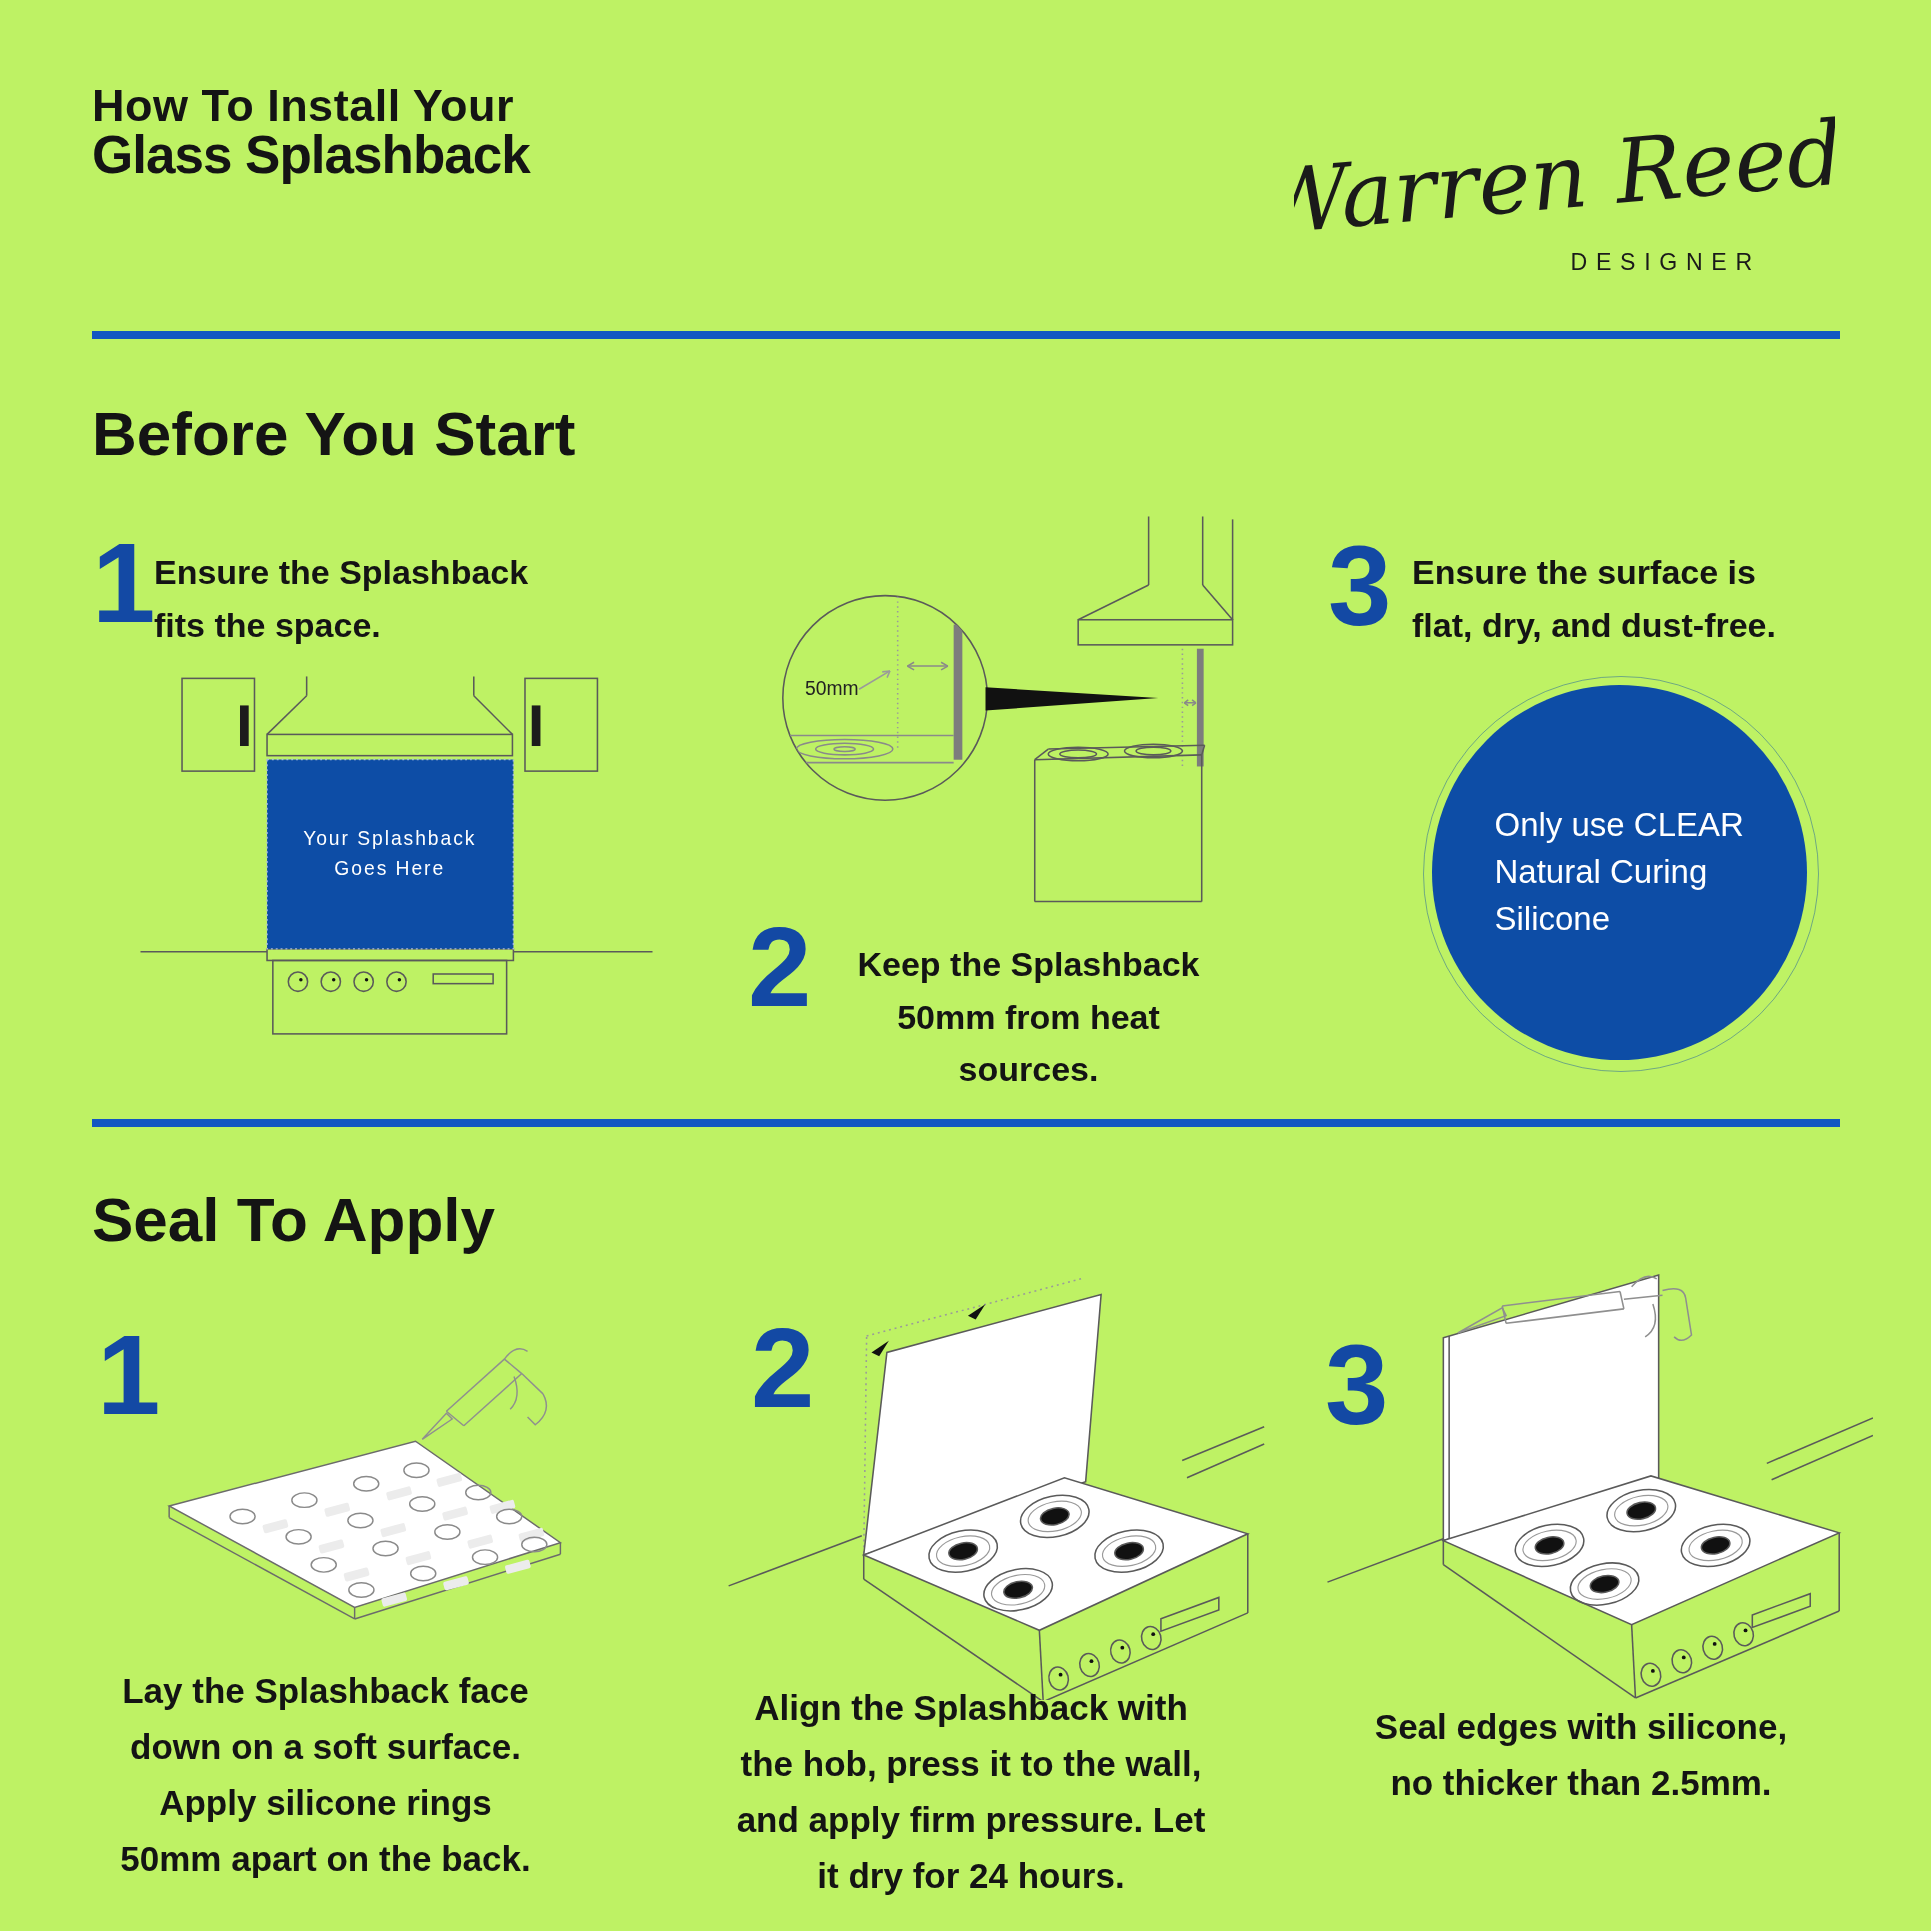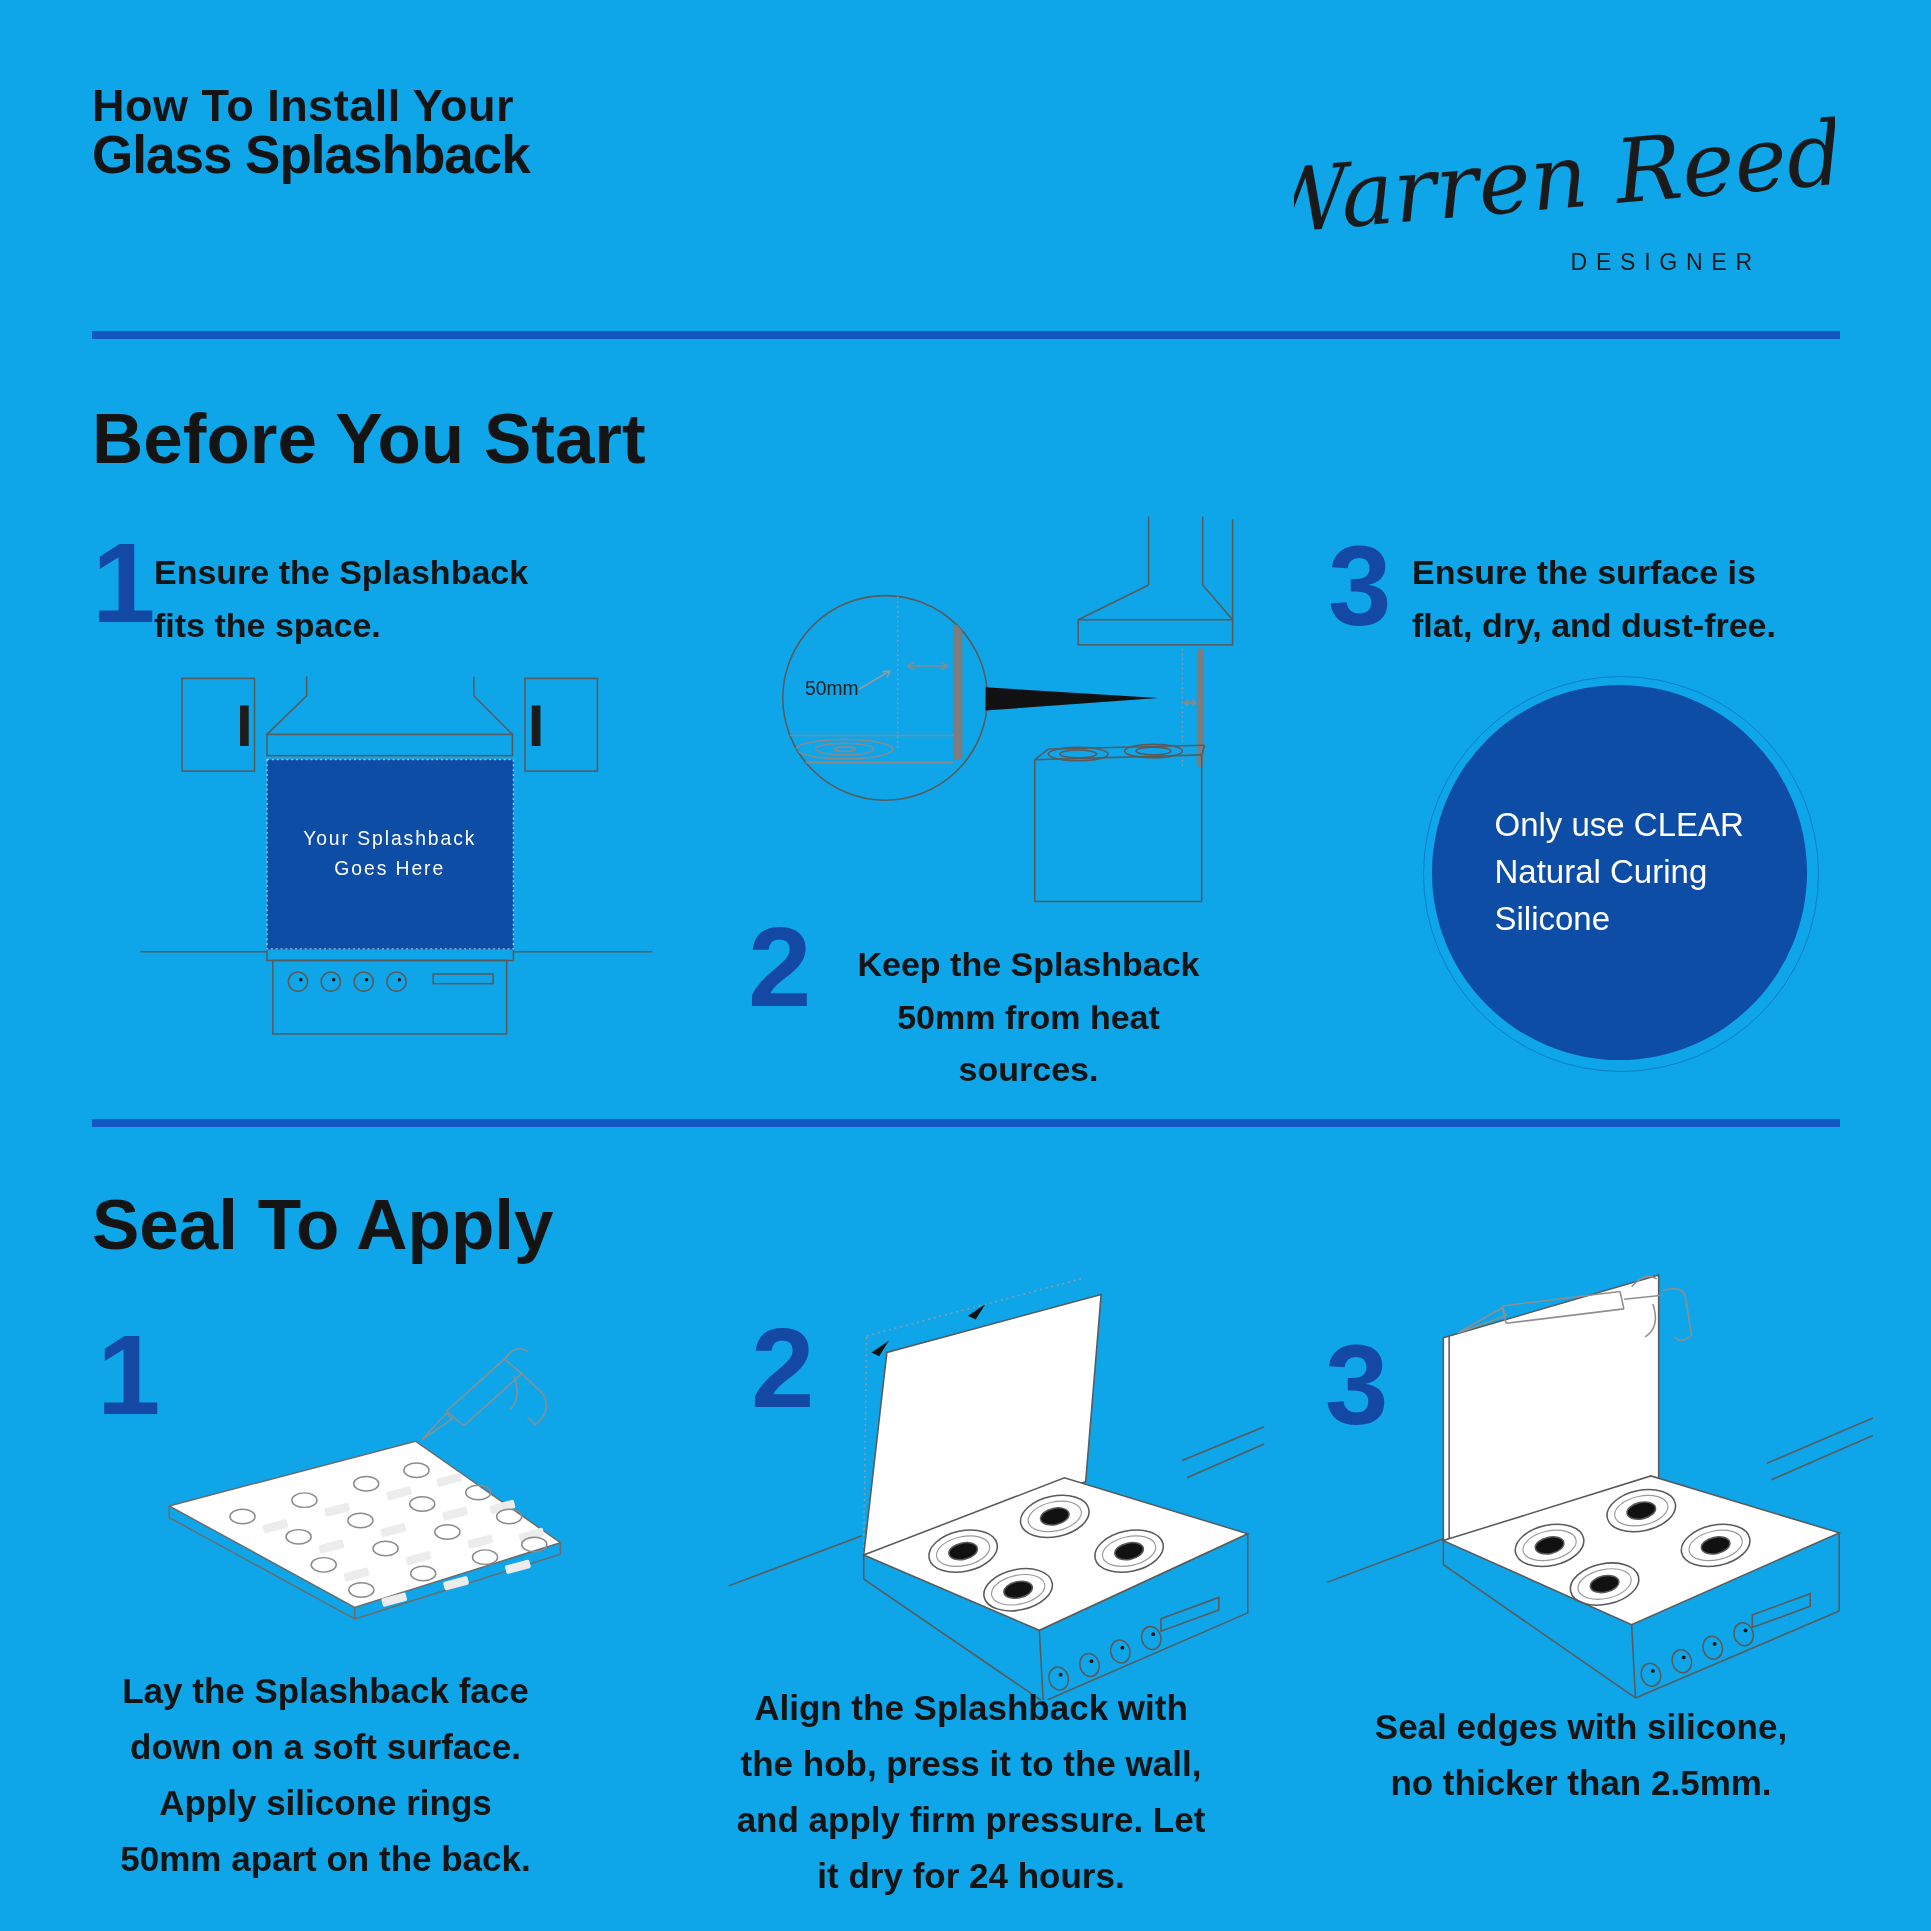--- a/index.html
+++ b/index.html
@@ -1,24 +1,24 @@
 <!DOCTYPE html>
 <html style="--accent-blue: #0D4DA6; --number-blue: #1349A4; --divider-blue: #1257C2; --ink: #141414;"><head>
 <meta charset="utf-8">
 <style>
   html,body{margin:0;padding:0;background:#fff;}
-  .canvas{position:relative;width:1931px;height:1931px;background:#0ea5e9;overflow:hidden;
+  .canvas{position:relative;width:1931px;height:1931px;background:#bef264;overflow:hidden;
           font-family:"Liberation Sans",sans-serif;color:var(--ink,#141414);}
   .abs{position:absolute;}
   .title1{left:92px;top:80px;font-size:45px;font-weight:bold;letter-spacing:0.5px;}
   .title2{left:92px;top:124px;font-size:53px;font-weight:bold;letter-spacing:-1px;}
   .logo{left:1294px;top:66px;width:541px;height:241px;}
   .divider{left:92px;width:1748px;height:7.7px;background:var(--divider-blue,#1257C2);}
   .d1{top:331px}.d2{top:1119px}
-  .section-heading{font-size:71px;font-weight:bold;letter-spacing:0;}
+  .section-heading{font-size:62px;font-weight:bold;letter-spacing:0;}
   .h1{left:92px;top:398px}.h2{left:92px;top:1184px}
   .stepnum{font-size:114px;font-weight:bold;color:var(--number-blue,#1349A4);line-height:1;}
   .n1a{left:92px;top:526px}.n2a{left:748px;top:910px}.n3a{left:1328px;top:529px}
   .n1b{left:97px;top:1318px}.n2b{left:751px;top:1311px}.n3b{left:1325px;top:1328px}
   .step-text{font-size:34px;font-weight:bold;line-height:1.55;white-space:pre-line;}
   .t1a{left:154px;top:546px;width:425px;text-align:left;}
   .t2a{left:821px;top:938px;width:415px;text-align:center;}
   .t3a{left:1412px;top:546px;width:463px;text-align:left;}
   .caption{font-size:35px;font-weight:bold;line-height:1.6;white-space:pre-line;text-align:center;}
   .c1{left:89px;top:1663px;width:473px;}

